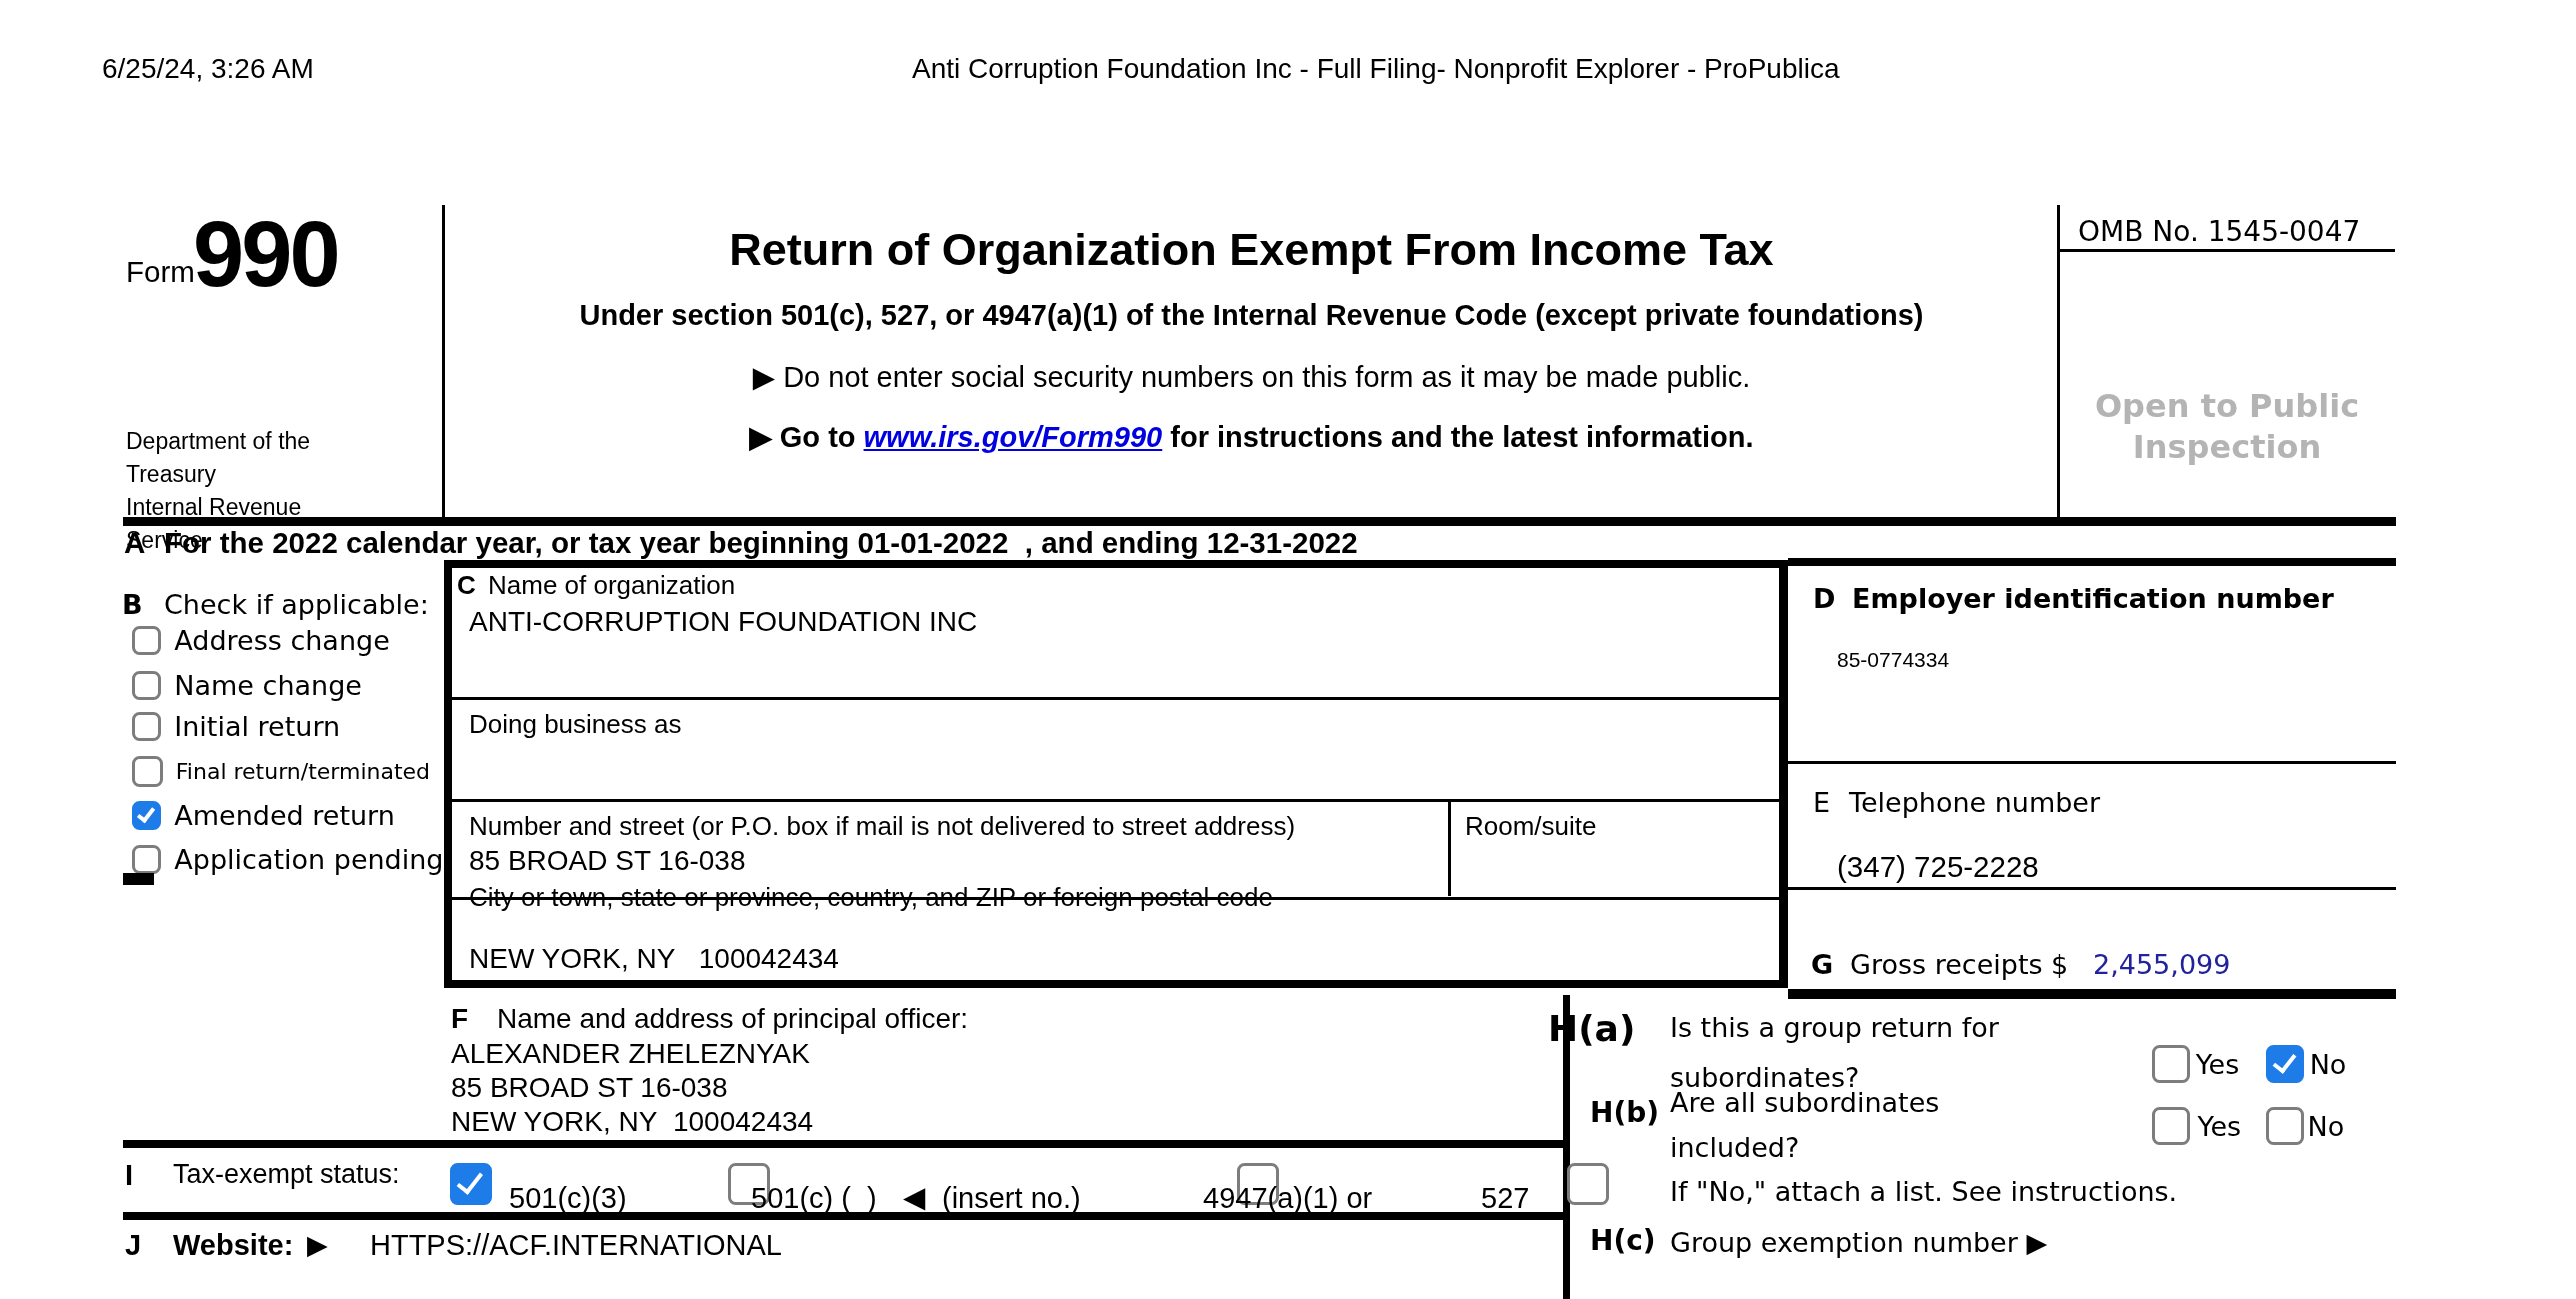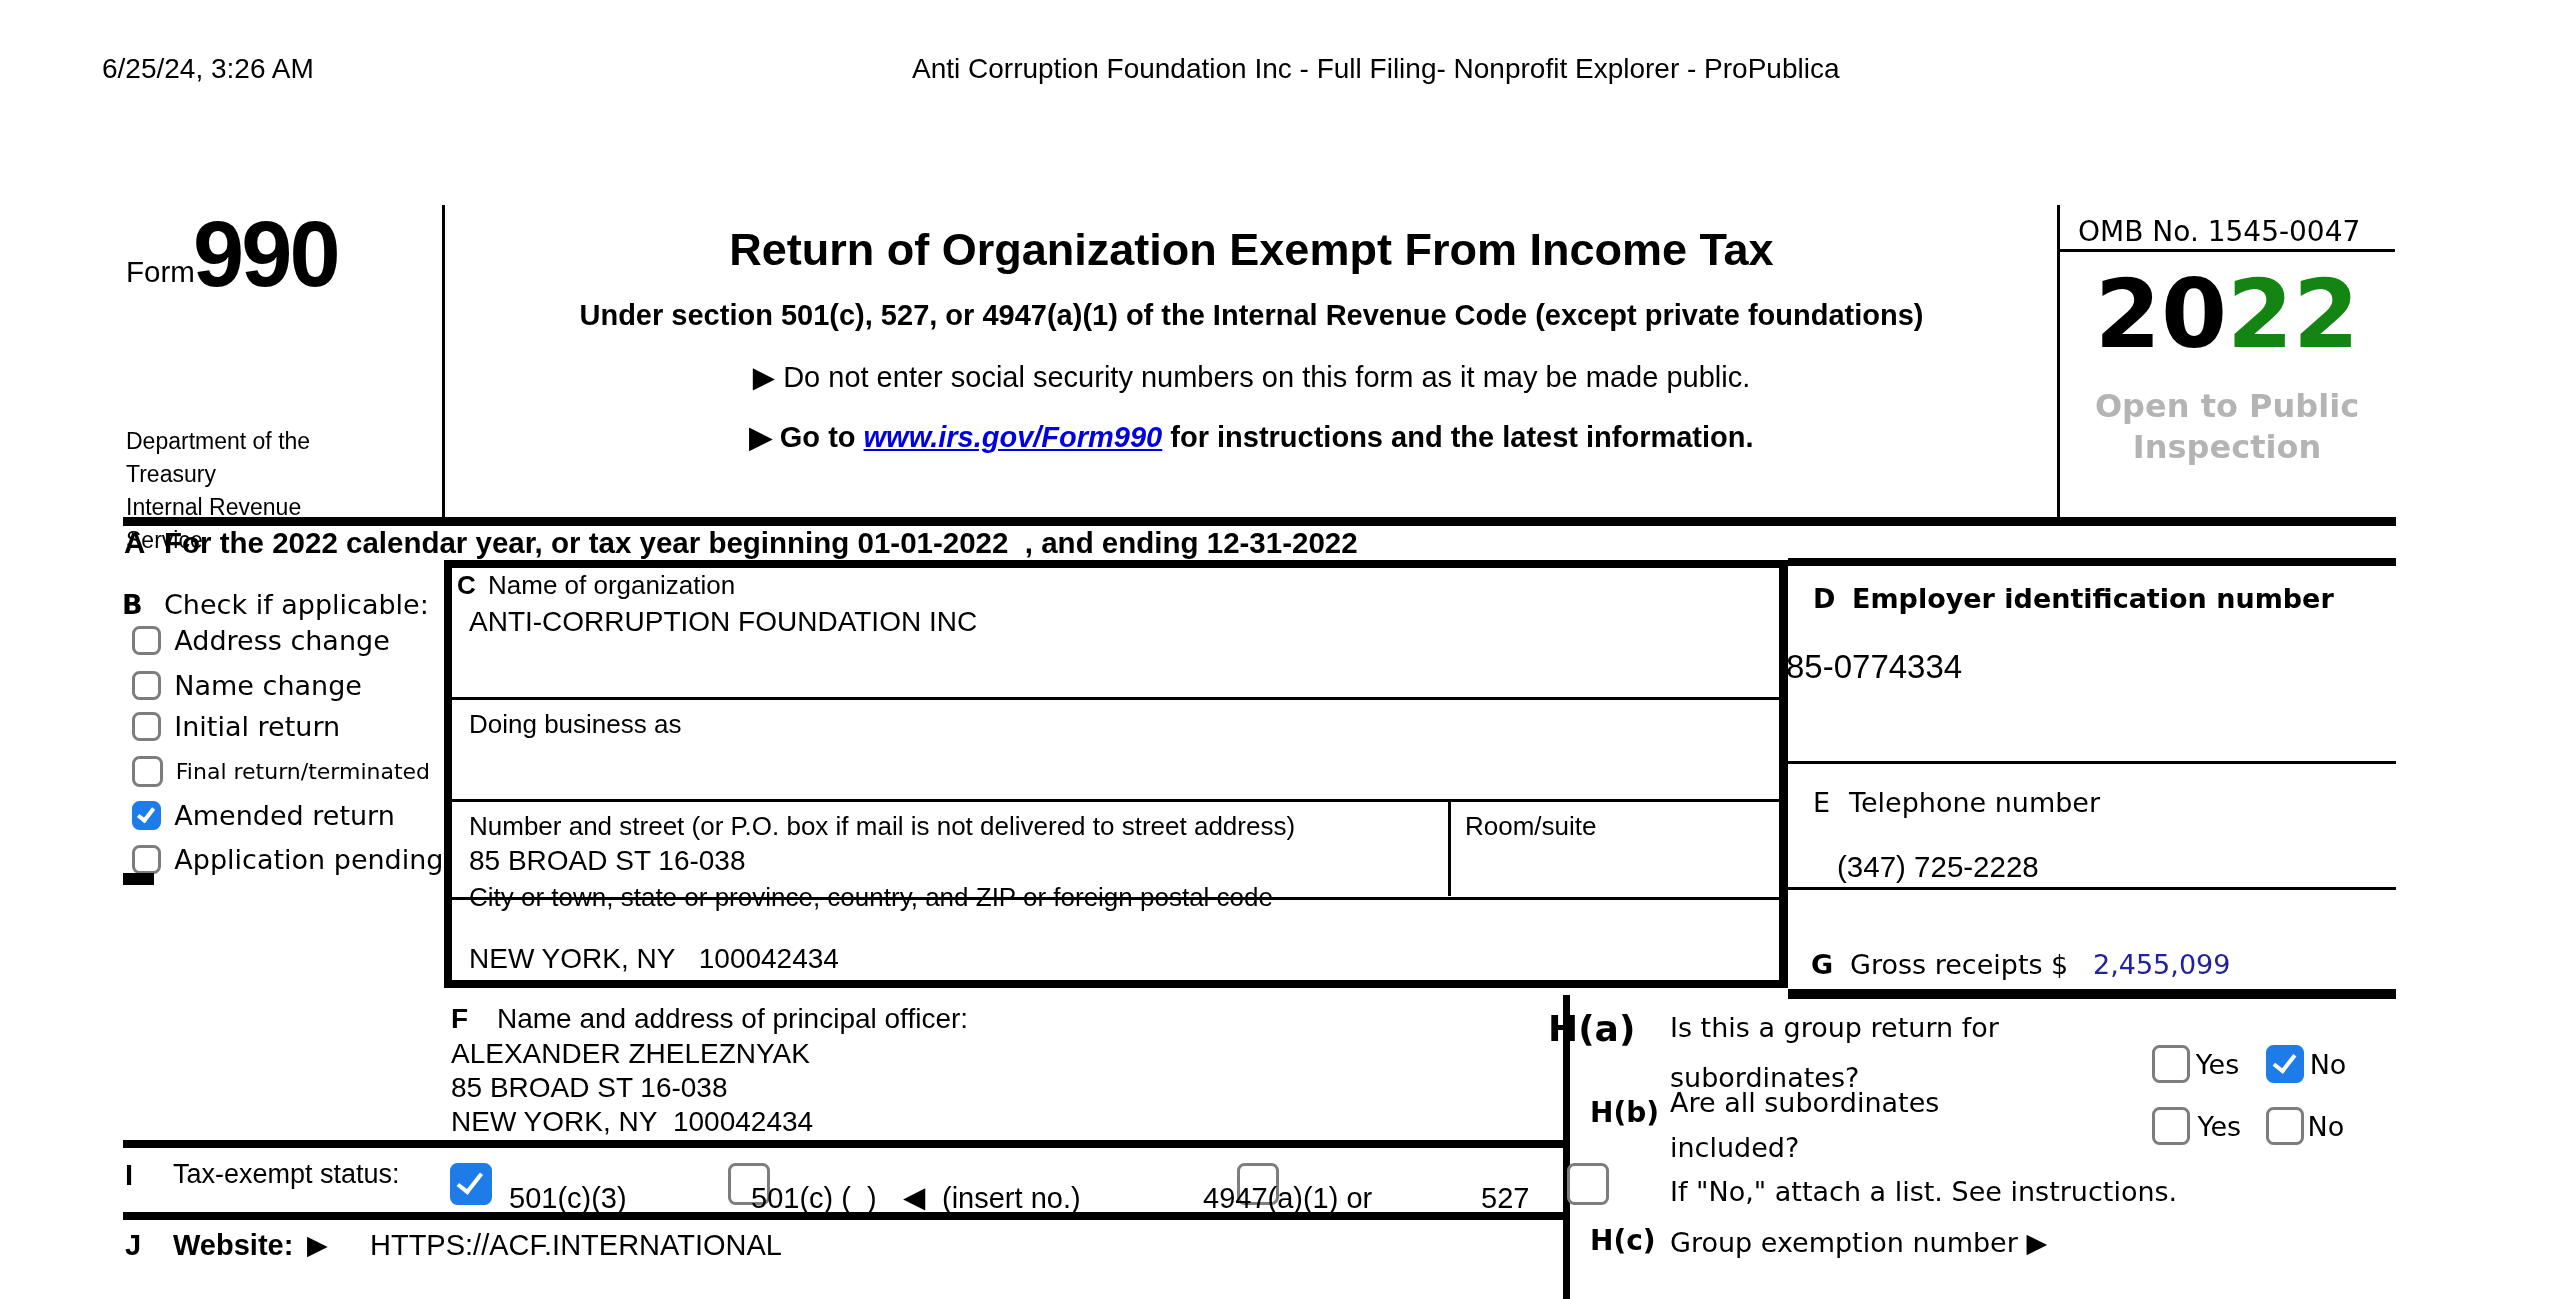--- a/index.html
+++ b/index.html
@@ -67,23 +67,20 @@
     <span>▶</span>
     <span>Do not enter social security numbers on this form as it may be made public.</span>
   </div>
   <div class="abs ctr fc b" style="left:445px;top:420px;width:1613px;font-size:29px;">
     <span>▶</span>
     <span>Go to </span><span class="linklike">www.irs.gov/Form990</span><span> for instructions and the latest information.</span>
   </div>
 
   
   <div class="abs fw" style="left:2078px;top:215px;font-size:28px;">OMB No. 1545-0047</div>
-  <div class="abs ctr fw b" style="left:2059px;top:259px;width:336px;font-size:95px;">
-    <span>20</span><span style="color:var(--year-green);">22</span>
-  </div>
   <div class="abs ctr fw b" style="left:2059px;top:386px;width:336px;font-size:32px;line-height:41px;color:var(--open-gray);">
     <div>Open to Public</div>
     <div>Inspection</div>
   </div>
 
   
   <span class="abs fc b" style="left:124px;top:526px;font-size:29.5px;">A</span>
   <span class="abs fc b" style="left:164px;top:526px;font-size:29.5px;">For the 2022 calendar year, or tax year beginning 01-01-2022&nbsp;&nbsp;, and ending 12-31-2022</span>
 
   
@@ -138,21 +135,21 @@
   <span class="abs fc" style="left:469px;top:943px;font-size:28px;">NEW YORK, NY&nbsp;&nbsp; 100042434</span>
 
   
   <div class="line" style="left:1788px;top:558px;width:608px;height:7.6px;"></div>
   <div class="line" style="left:1788px;top:761px;width:608px;height:2.9px;"></div>
   <div class="line" style="left:1788px;top:887px;width:608px;height:2.9px;"></div>
   <div class="line" style="left:1788px;top:989px;width:608px;height:9.5px;"></div>
 
   <span class="abs fw b" style="left:1813px;top:583px;font-size:27px;">D</span>
   <span class="abs fw b" style="left:1852px;top:583px;font-size:27px;">Employer identification number</span>
-  <span class="abs fc" style="left:1786px;top:648px;font-size:33px;">85-0774334</span>
+  <span class="abs fc" style="left:1837px;top:648px;font-size:21px;">85-0774334</span>
 
   <span class="abs fw" style="left:1813px;top:787px;font-size:27px;">E</span>
   <span class="abs fw" style="left:1849px;top:787px;font-size:27px;">Telephone number</span>
   <span class="abs fc" style="left:1837px;top:850px;font-size:29.5px;">(347) 725-2228</span>
 
   <span class="abs fw b" style="left:1811px;top:949px;font-size:27px;">G</span>
   <span class="abs fw" style="left:1850px;top:949px;font-size:27px;">Gross receipts $</span>
   <span class="abs fw" style="left:2093px;top:949px;font-size:27px;color:var(--amount-navy);">2,455,099</span>
 
   

